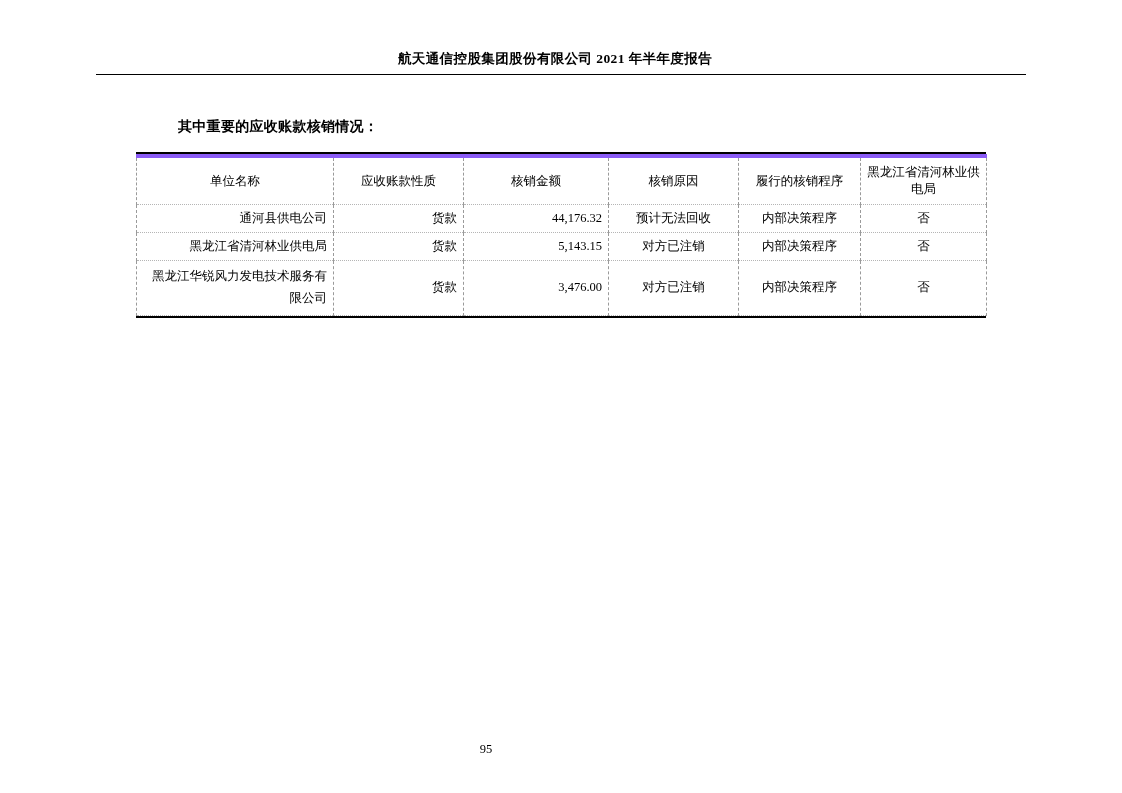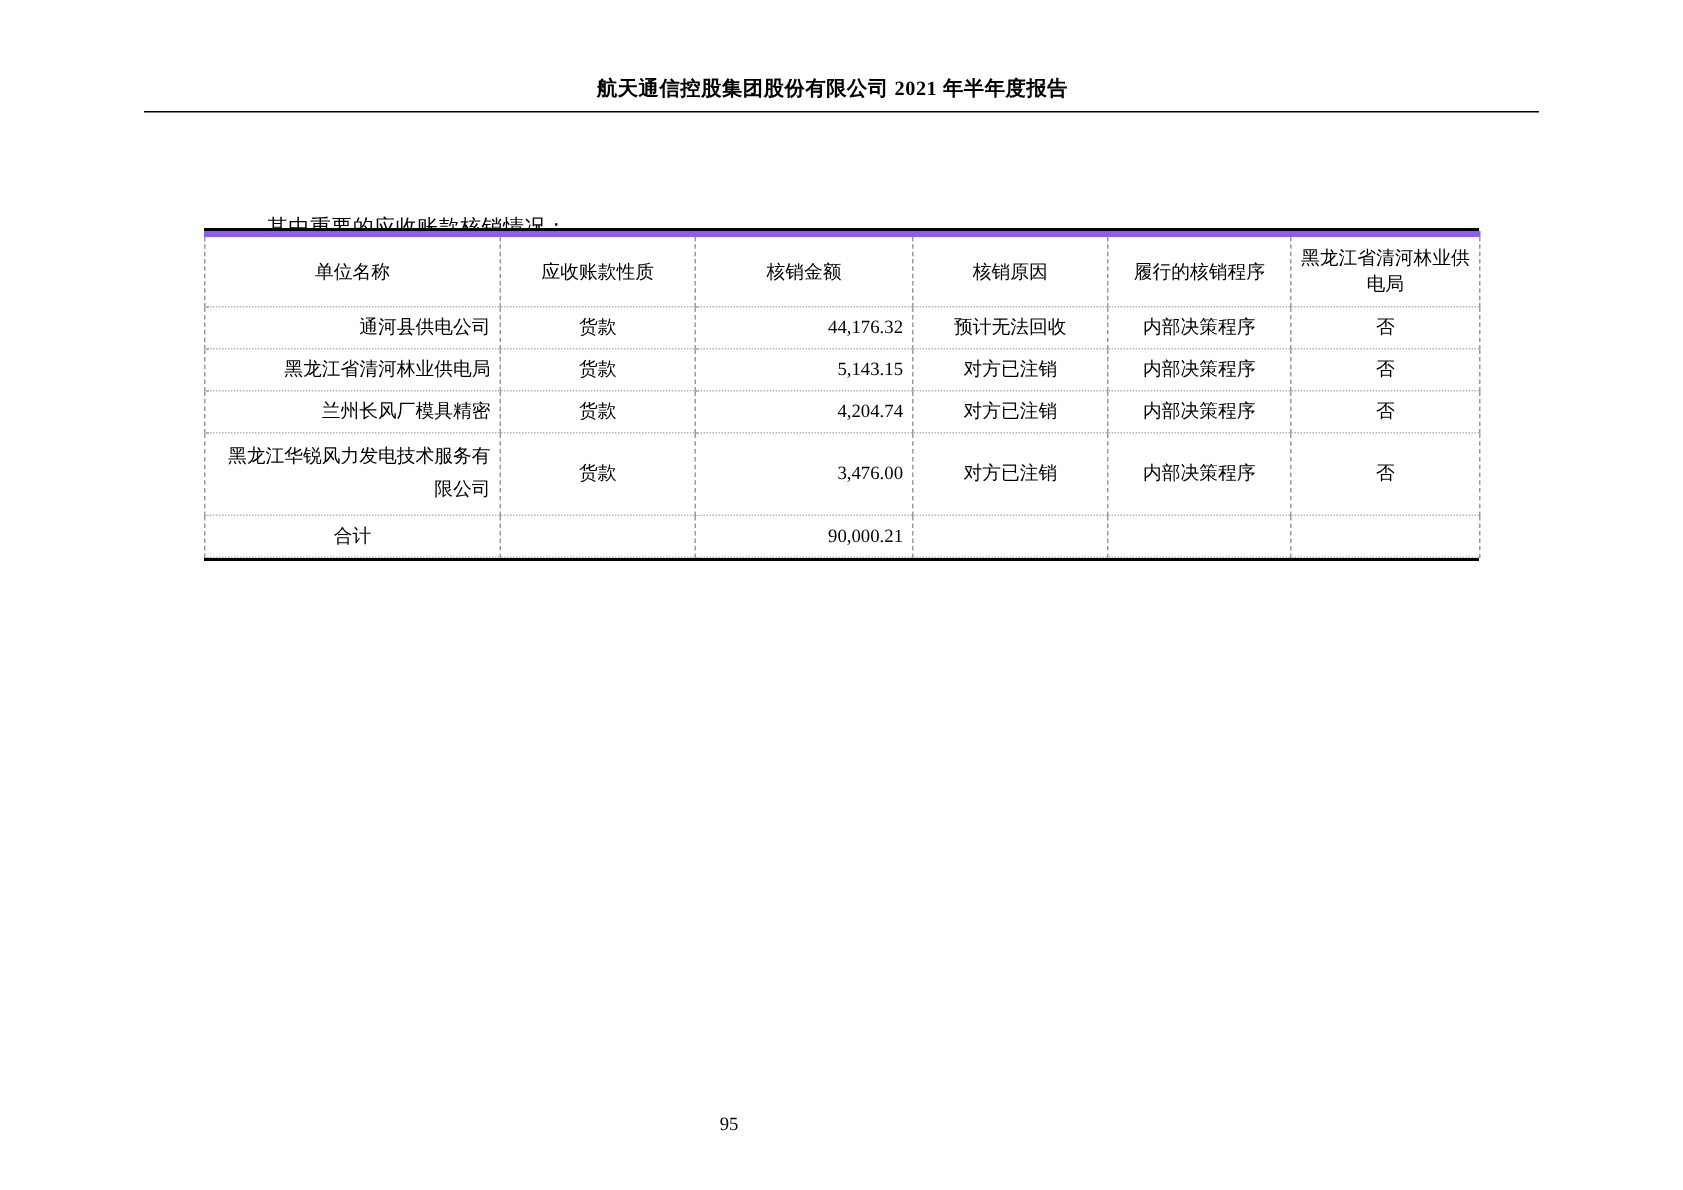--- a/index.html
+++ b/index.html
@@ -47,23 +47,22 @@
     border-top: 1px solid #000;
     height: 0;
   }
 
   
   .intro {
     position: absolute;
     top: 118px;
     left: 178px;
     font-size: 14px;
-    font-weight: 400;
+    font-weight: 700;
     letter-spacing: 0.3px;
-    margin-top: 25px;
   }
 
   
   .table-wrap {
     position: absolute;
     top: 152px;
     left: 136px;
     width: 850px;
   }
   table.writeoff {
@@ -94,21 +93,21 @@
     border-top: 2px solid #000;
     height: 0;
     width: 850px;
   }
   .bottom-rule {
     border-top: 2px solid #000;
     height: 0;
     width: 850px;
   }
   td.c-name { text-align: right; padding-left: 14px; }
-  td.c-nature { text-align: center; padding-left: 10px; margin-left: 39px; }
+  td.c-nature { text-align: right; padding-left: 10px; margin-left: 39px; }
   td.c-amount { text-align: right; padding-right: 22px; font-family: "Liberation Serif", serif; }
   td.c-reason, td.c-proc, td.c-related { text-align: center; }
   td.c-total { text-align: center; }
 
   
   col.w1 { width: 197px; }
   col.w2 { width: 130px; }
   col.w3 { width: 145px; }
   col.w4 { width: 130px; }
   col.w5 { width: 122px; }
@@ -172,42 +171,26 @@
         </tr>
         <tr>
           <td class="c-name">黑龙江省清河林业供电局</td>
           <td class="c-nature">货款</td>
           <td class="c-amount">5,143.15</td>
           <td class="c-reason">对方已注销</td>
           <td class="c-proc">内部决策程序</td>
           <td class="c-related">否</td>
         </tr>
         <tr>
-          <td class="c-name">兰州长风厂模具精密</td>
-          <td class="c-nature">货款</td>
-          <td class="c-amount">4,204.74</td>
-          <td class="c-reason">对方已注销</td>
-          <td class="c-proc">内部决策程序</td>
-          <td class="c-related">否</td>
-        </tr>
-        <tr>
           <td class="c-name two-line">黑龙江华锐风力发电技术服务有限公司</td>
           <td class="c-nature">货款</td>
           <td class="c-amount">3,476.00</td>
           <td class="c-reason">对方已注销</td>
           <td class="c-proc">内部决策程序</td>
           <td class="c-related">否</td>
-        </tr>
-        <tr>
-          <td class="c-total">合计</td>
-          <td class="c-nature"></td>
-          <td class="c-amount">90,000.21</td>
-          <td class="c-reason"></td>
-          <td class="c-proc"></td>
-          <td class="c-related"></td>
         </tr>
       </tbody>
     </table>
     <div class="bottom-rule"></div>
   </div>
 
   <div class="page-number">95</div>
 
 </div>
 

